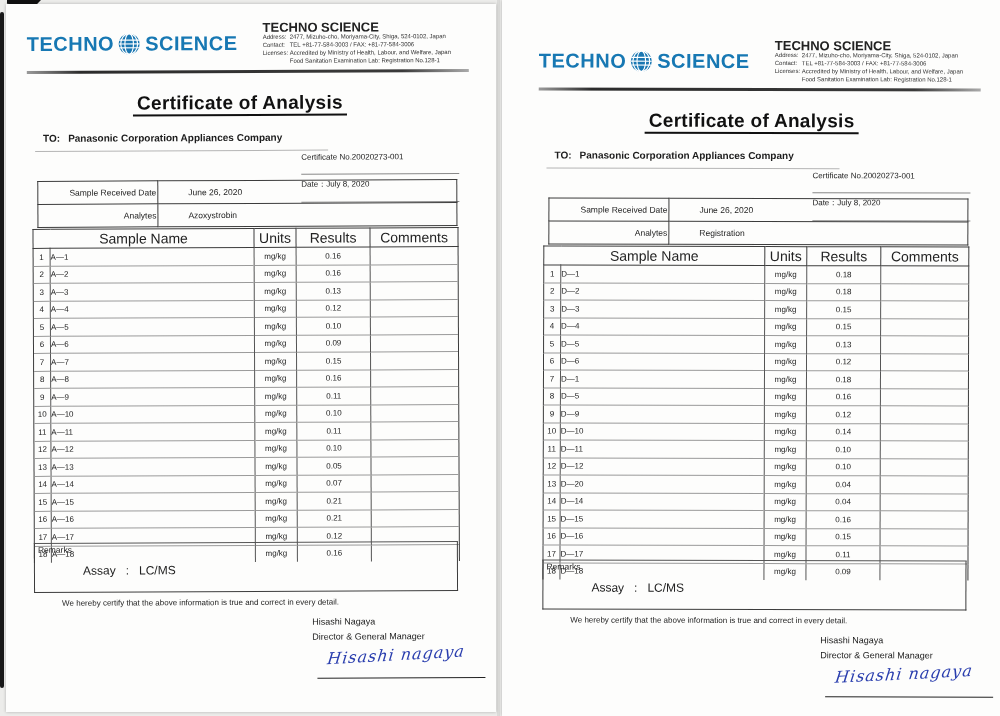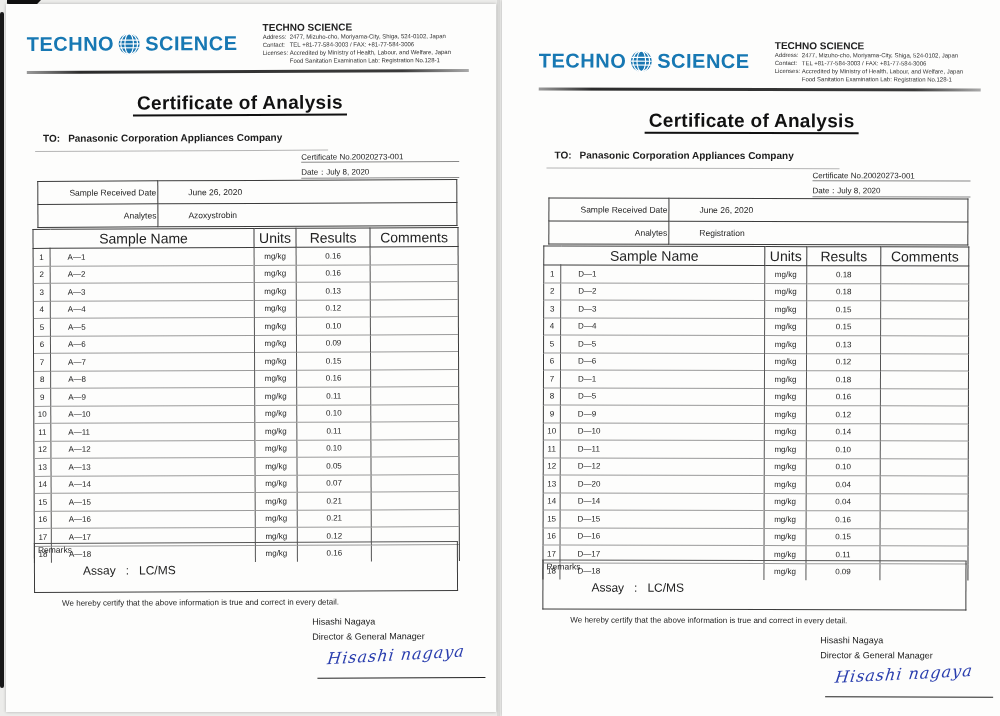--- a/index.html
+++ b/index.html
@@ -18,54 +18,54 @@
   .content{position:absolute;width:470px;height:690px;}
   .page-left .content{left:0;top:0;transform:rotate(-0.25deg);}
   .page-right .content{left:14px;top:22px;transform:rotate(0.15deg);}
   .abs{position:absolute;}
 
   
   .logo{left:22px;top:28px;display:flex;align-items:center;gap:4px;}
   .logo .t{font-size:20px;font-weight:bold;color:#1778b3;letter-spacing:.5px;}
   .logo svg{width:23px;height:23px;}
   .lh{left:258px;top:20px;width:210px;font-size:6px;line-height:8px;color:#333;}
-  .lh .co{font-size:10px;font-weight:bold;color:#222;margin-bottom:1px;}
+  .lh .co{font-size:13px;font-weight:bold;color:#222;margin-bottom:1px;}
   .lh-row{display:flex;}
   .lh-label{width:27px;flex:0 0 27px;}
   .lh-val{flex:1;}
   .lh-ind{margin-left:27px;}
   .rule{left:22px;top:66px;width:442px;height:3px;
     background:linear-gradient(to right,#9a9a9a,#2c2c2c 12%,#3a3a3a 85%,#aaa);}
 
   .title{left:0;top:88px;width:470px;text-align:center;}
   .title span{font-size:19px;font-weight:bold;color:#111;
     border-bottom:2.5px solid #111;padding:0 4px 1px 4px;letter-spacing:.3px;}
 
   .to-line{left:30px;top:128px;width:285px;font-size:10px;font-weight:bold;color:#1c1c1c;
     border-bottom:1px solid #b5b5b5;padding:0 0 7px 8px;}
   .to-line .tl{margin-right:8px;}
 
   .certno{left:296px;top:149px;width:158px;font-size:8px;color:#222;}
-  .certno div{border-bottom:1px solid #888;padding-bottom:0;margin-bottom:4px;}
+  .certno div{border-bottom:1px solid #888;padding-bottom:12px;margin-bottom:4px;}
 
   
   .info-table{left:32px;top:176px;width:420px;border-collapse:collapse;table-layout:fixed;}
   .info-table td{border:1.4px solid #3c3c3c;font-size:8.5px;height:20px;color:#222;}
   .info-table td.l{width:117px;text-align:right;}
   .info-table td.v{padding-left:30px;}
 
   
   .main-table{left:27px;top:224px;width:425px;border-collapse:collapse;table-layout:fixed;}
   .main-table th{border:1.4px solid #3c3c3c;font-size:14px;font-weight:normal;height:16px;color:#222;}
   .main-table td{font-size:8px;height:16.5px;padding:0;color:#222;
     border-left:1px solid #555;border-right:1px solid #555;border-top:1px solid #9a9a9a;}
   .main-table tr td:first-child{border-left:1.4px solid #3c3c3c;}
   .main-table tr td:last-child{border-right:1.4px solid #3c3c3c;}
   .main-table .c-no{text-align:center;}
-  .main-table .c-name{padding-left:17px;}
+  .main-table .c-name{padding-left:0;}
   .main-table .c-units,.main-table .c-result{text-align:center;}
 
   .remarks{left:27px;top:538px;width:422.2px;height:48px;
     border:1.4px solid #3c3c3c;border-top:1px solid #555;}
   .remarks .rl{font-size:8.5px;padding:1px 0 0 3px;}
   .remarks .assay{position:absolute;left:48px;top:20px;font-size:12px;}
   .remarks .assay span{margin-right:10px;}
 
   .certify{left:55px;top:594px;font-size:8px;color:#222;}
   .signer{left:305px;top:611px;font-size:9px;line-height:15px;color:#1c1c1c;}

